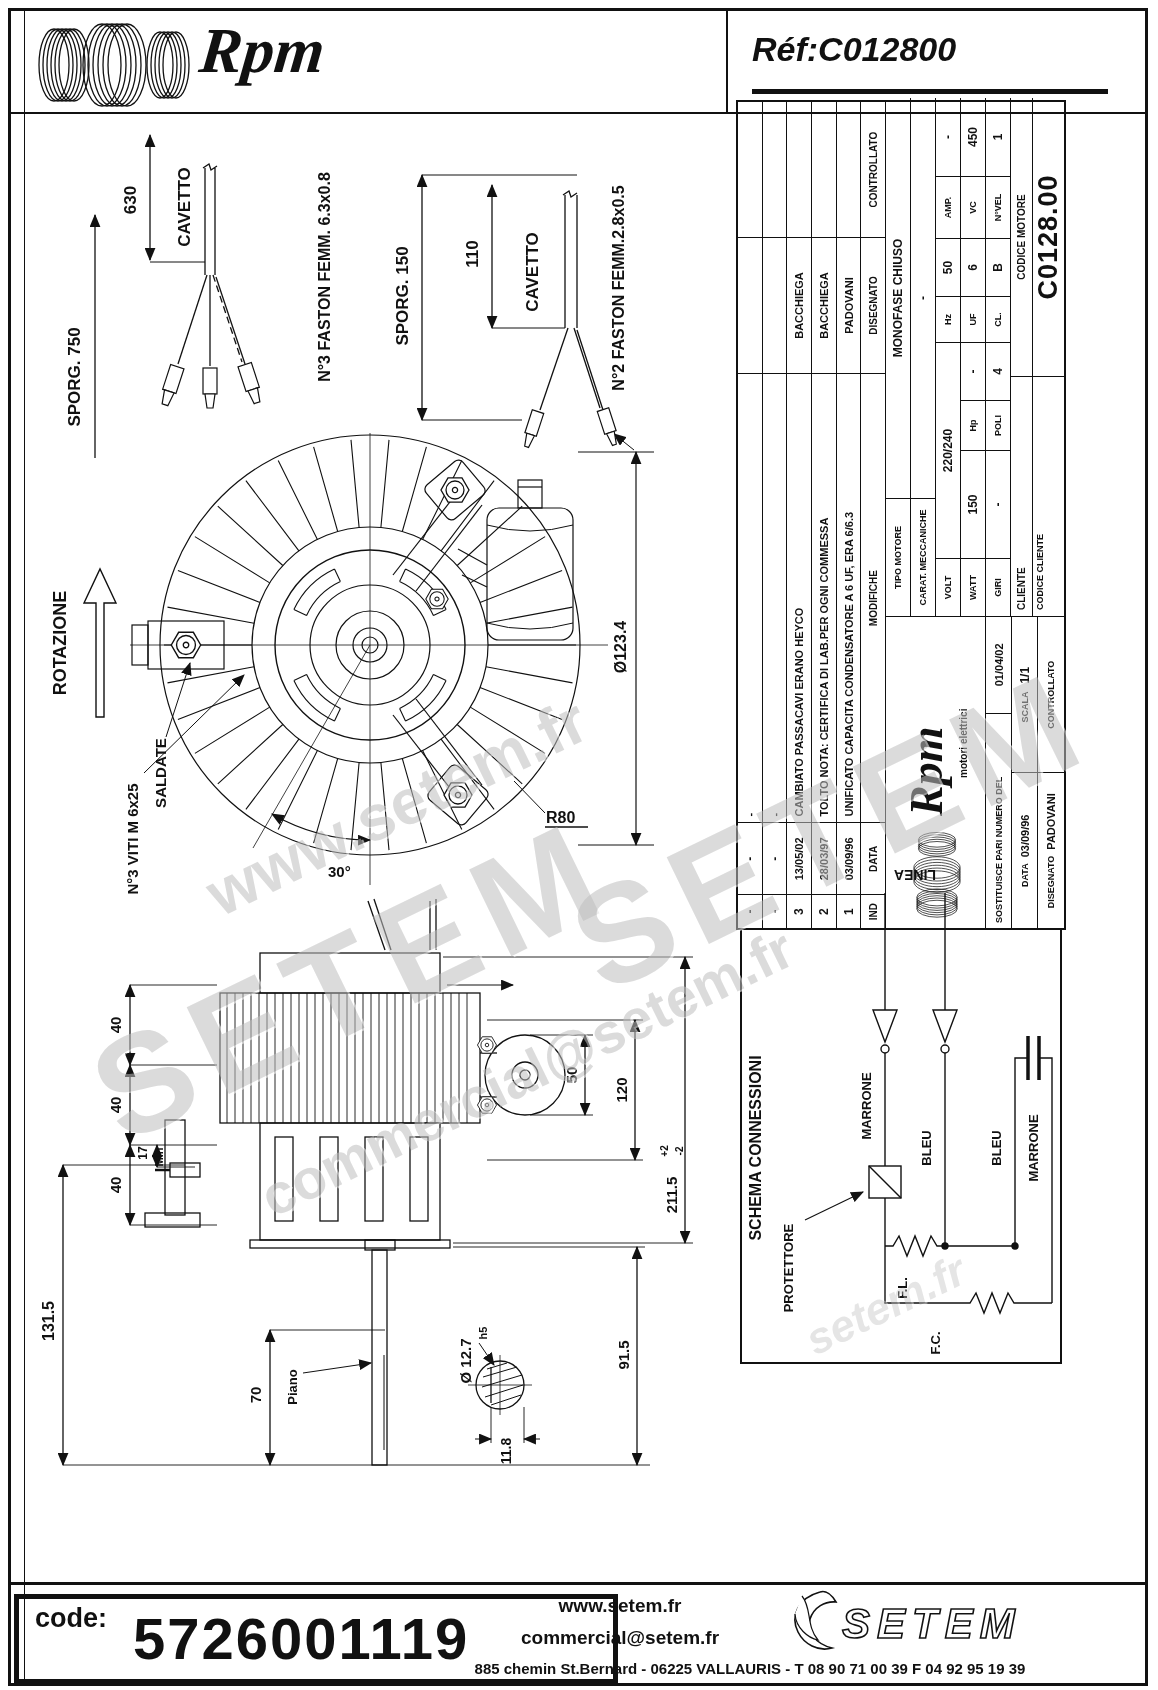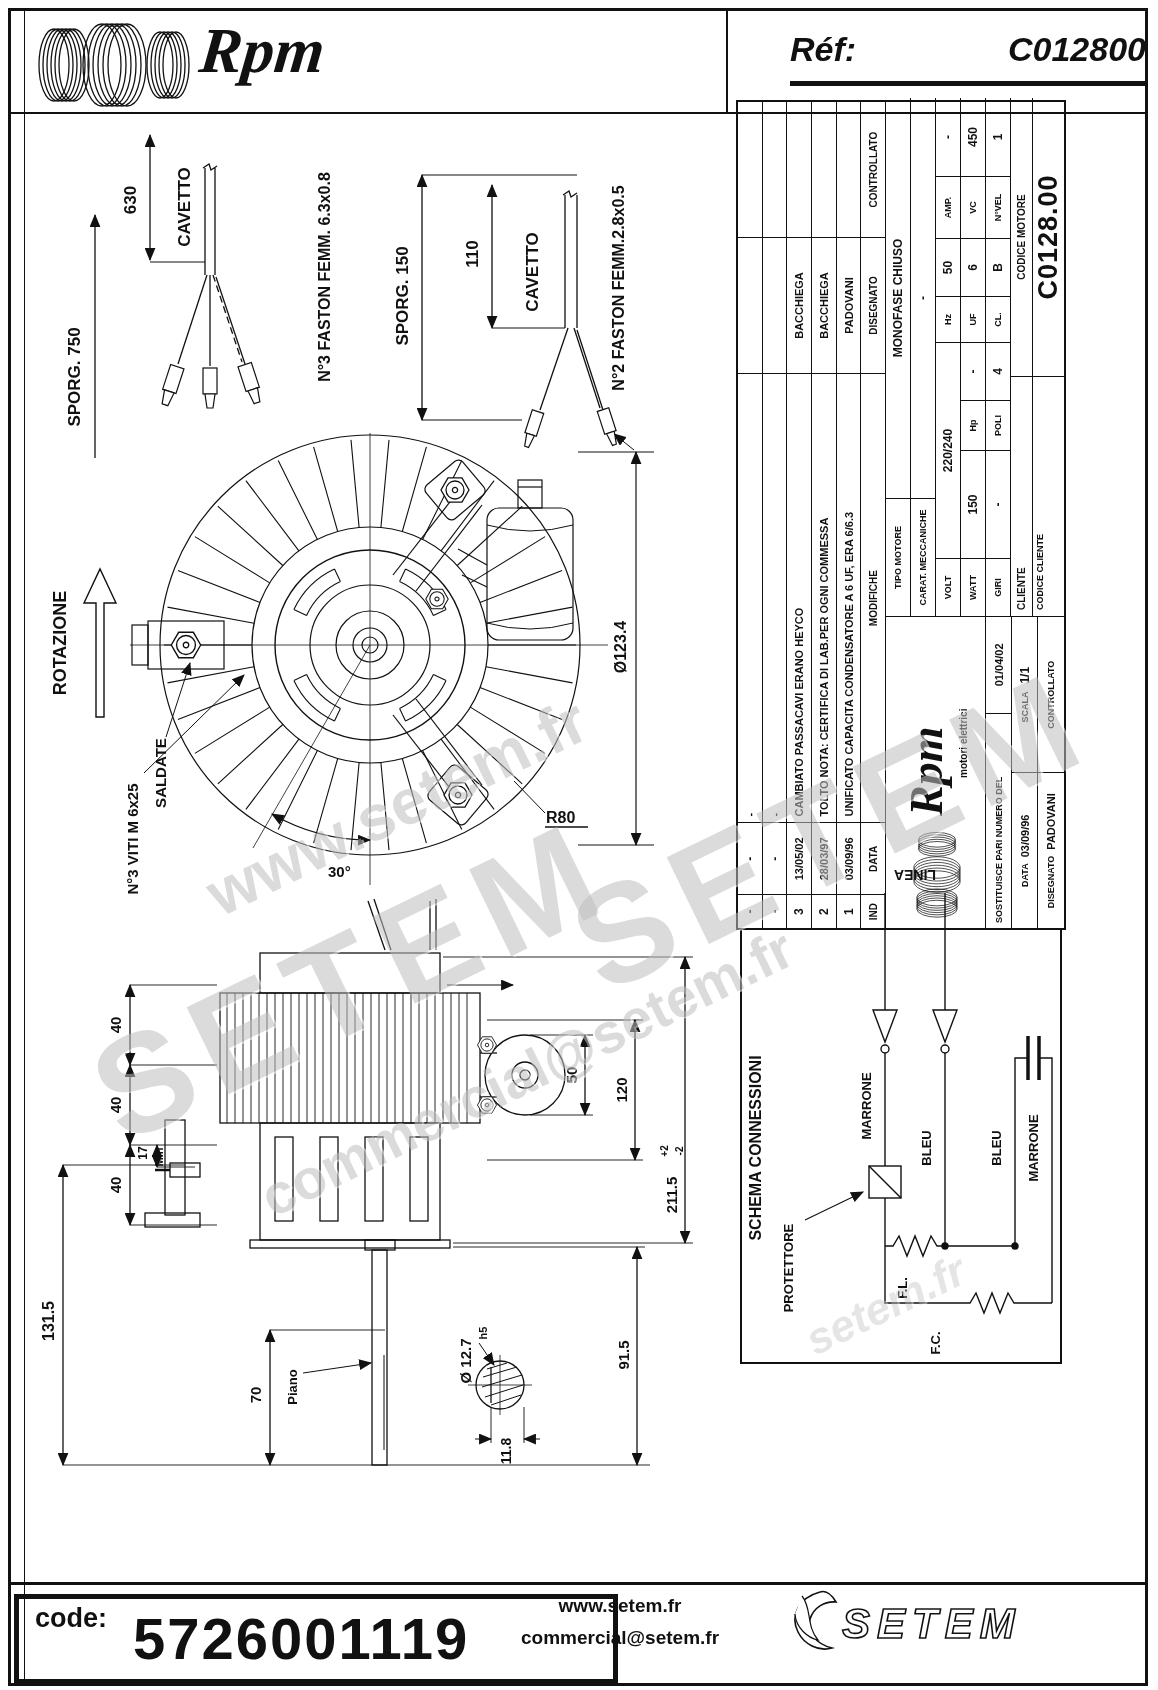--- a/index.html
+++ b/index.html
@@ -7,21 +7,21 @@
   #page { position:relative; width:1158px; height:1690px; background:#ffffff;
           font-family:"Liberation Sans", sans-serif; color:#111; overflow:hidden; }
   svg { position:absolute; overflow:visible; }
   svg text { font-family:"Liberation Sans", sans-serif; font-weight:bold; fill:#111; }
   .frame { position:absolute; border:3px solid #111; left:8px; top:8px; width:1140px; height:1678px; }
   .line { position:absolute; background:#111; }
   
   #brand-script { position:absolute; left:200px; top:14px; font-family:"Liberation Serif", serif;
      font-size:64px; font-weight:bold; font-style:italic; transform:skewX(-6deg); }
   #ref-box { position:absolute; left:752px; top:30px; width:356px; border-bottom:5px solid #111;
-     font-size:34px; font-weight:bold; font-style:italic; padding-bottom:12px; display:flex; justify-content:space-between;margin-left:38px;}
+     font-size:34px; font-weight:bold; font-style:italic; padding-bottom:20px; display:flex; }
   
   #tb-wrap { position:absolute; left:736px; top:100px; width:330px; height:830px; }
   #tb { width:830px; height:330px; transform-origin:0 0; transform:rotate(-90deg) translate(-830px,0);
         border:2px solid #111; background:transparent; display:flex; flex-direction:column; }
   .trow { display:flex; }
   .c { border-right:1.5px solid #111; border-bottom:1.5px solid #111; display:flex;
        align-items:center; justify-content:center; font-weight:bold; overflow:hidden; white-space:nowrap; }
   .c:last-child { border-right:none; }
   .lab { font-size:9px; }
   .val { font-size:12px; }
@@ -476,20 +476,21 @@
   <div class="wm" style="left:555px;top:750px;font-size:140px;letter-spacing:14px;transform:rotate(-26deg);">SETEM</div>
   <div class="wm" style="left:235px;top:1040px;font-size:56px;transform:rotate(-26deg);">commercial@setem.fr</div>
   <div class="wm" style="left:800px;top:1280px;font-size:44px;font-style:italic;transform:rotate(-26deg);opacity:.4;">setem.fr</div>
 
   <div id="code-box">
     <div id="code-label">code:</div>
     <div id="code-value">5726001119</div>
   </div>
   <div id="site-url">www.setem.fr</div>
   <div id="site-mail">commercial@setem.fr</div>
+  <div id="address">885 chemin St.Bernard  -  06225 VALLAURIS  -  T 08 90 71 00 39   F 04 92 95 19 39</div>
   <svg width="290" height="74" viewBox="0 0 290 74" style="left:778px;top:1586px;">
     <g stroke="#111" fill="#fff" stroke-width="1.6">
       <path d="M42 6 C20 12 12 30 20 46 C26 58 40 66 54 62 C38 58 28 46 32 33 C36 21 47 15 58 16 C54 9 48 4 42 6 Z"></path>
       <path d="M24 10 C34 22 28 40 40 54 C30 52 18 42 17 28" stroke-width="1.2"></path>
     </g>
     <text x="64" y="52" font-size="42" font-style="italic" letter-spacing="7" style="fill:#fff;stroke:#111;stroke-width:1.6;">SETEM</text>
   </svg>
 </div>
 
 </body></html>

